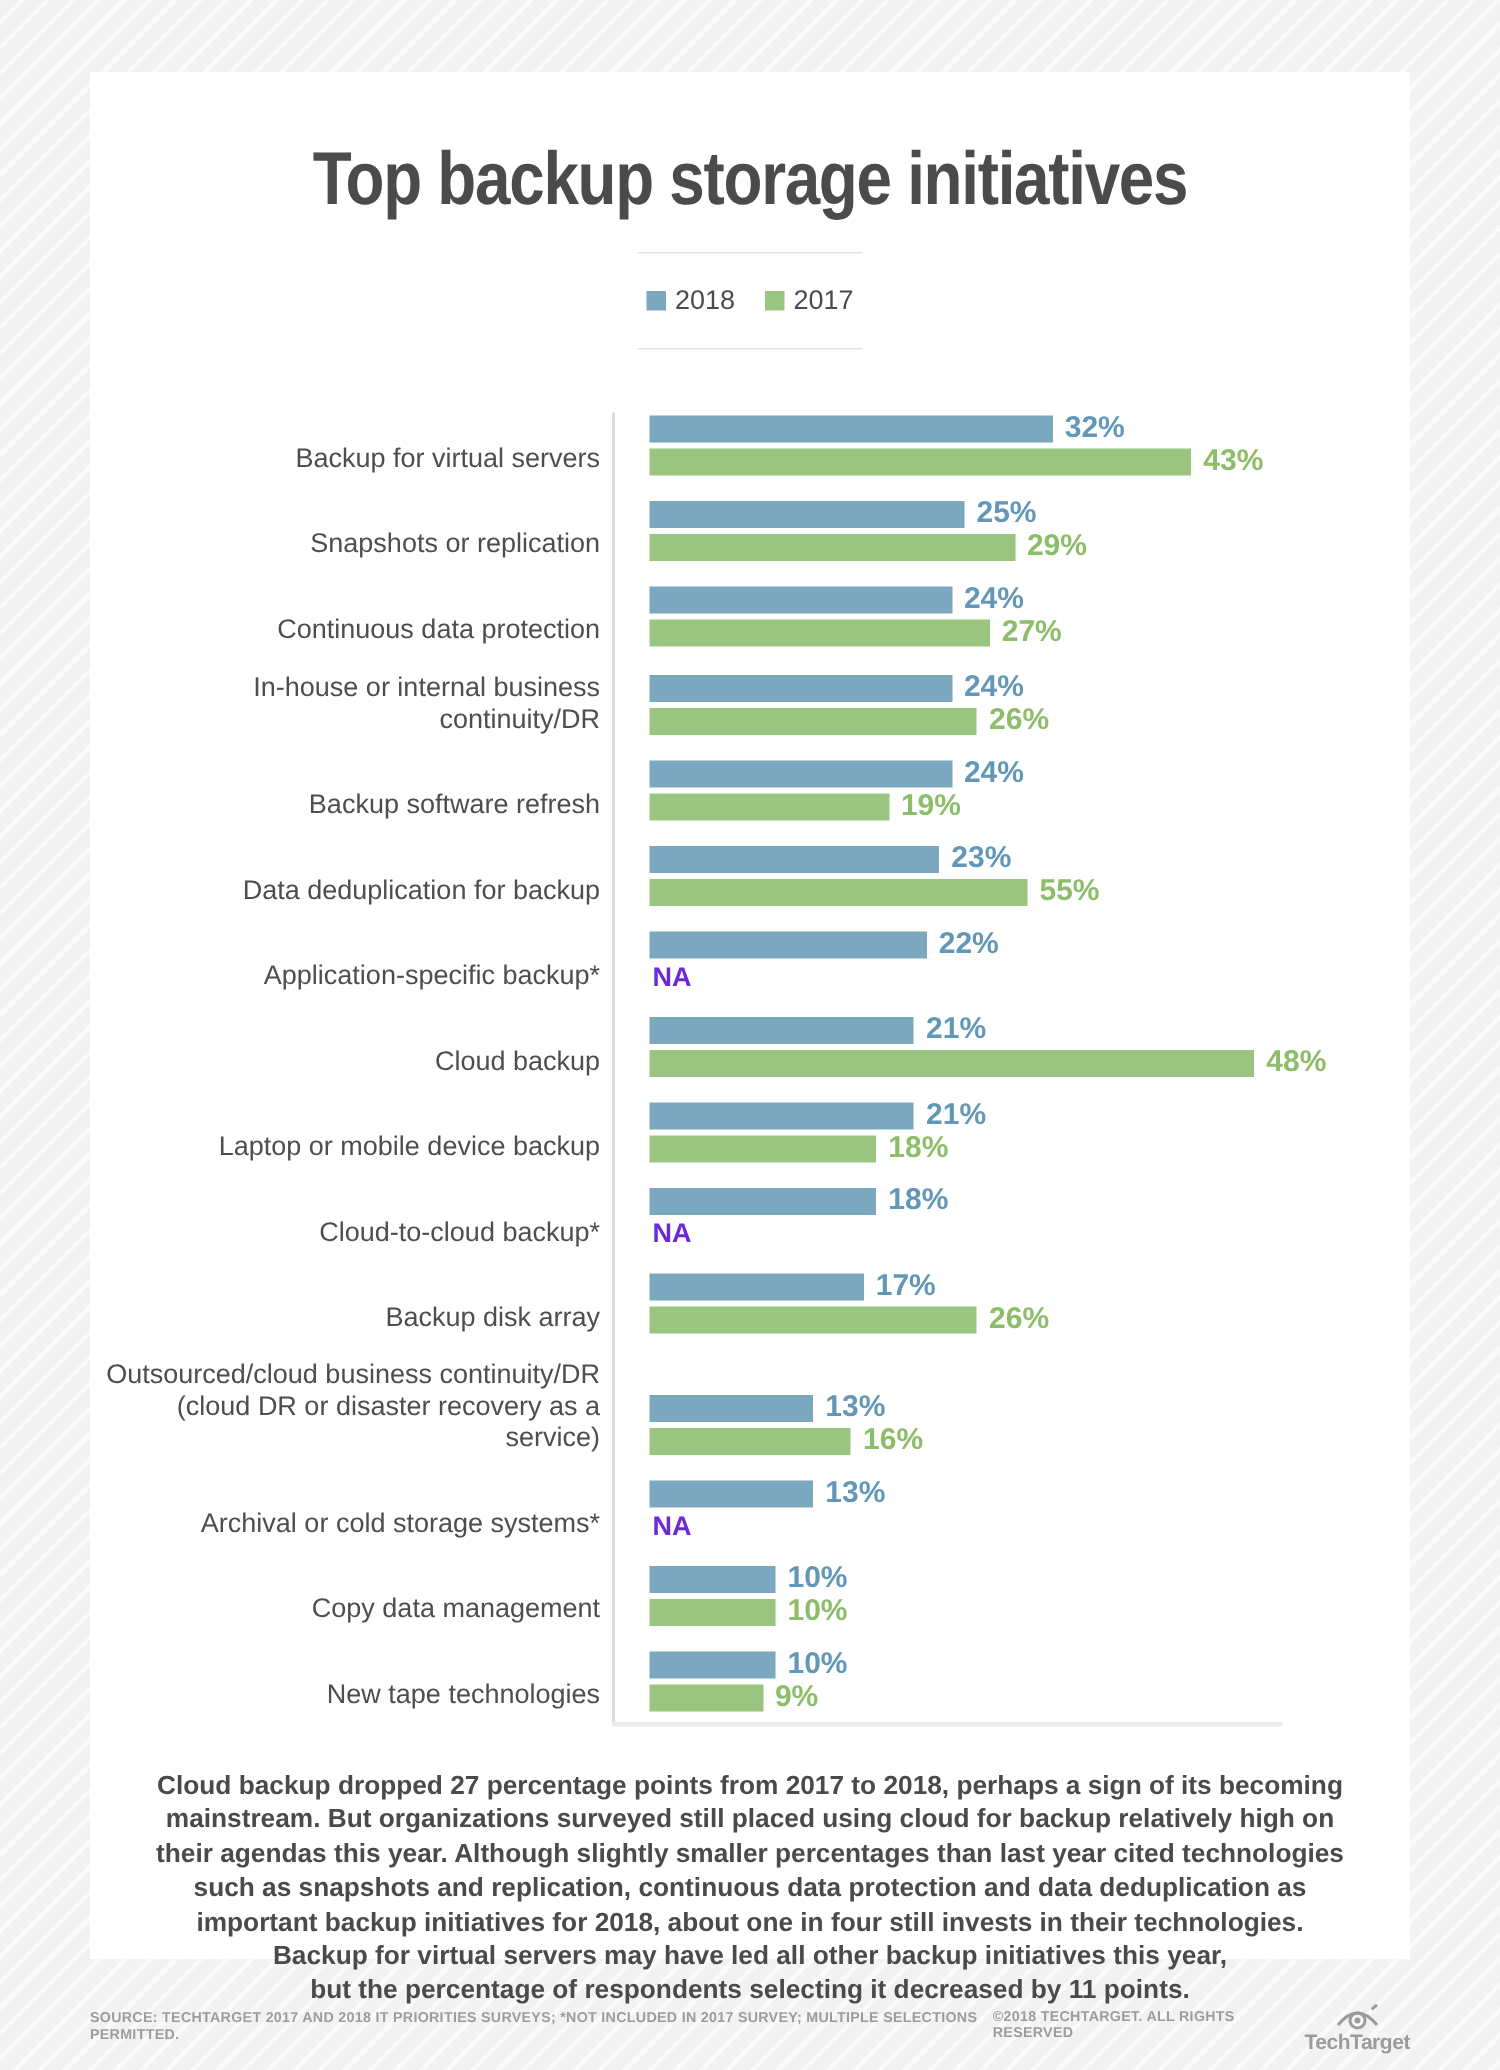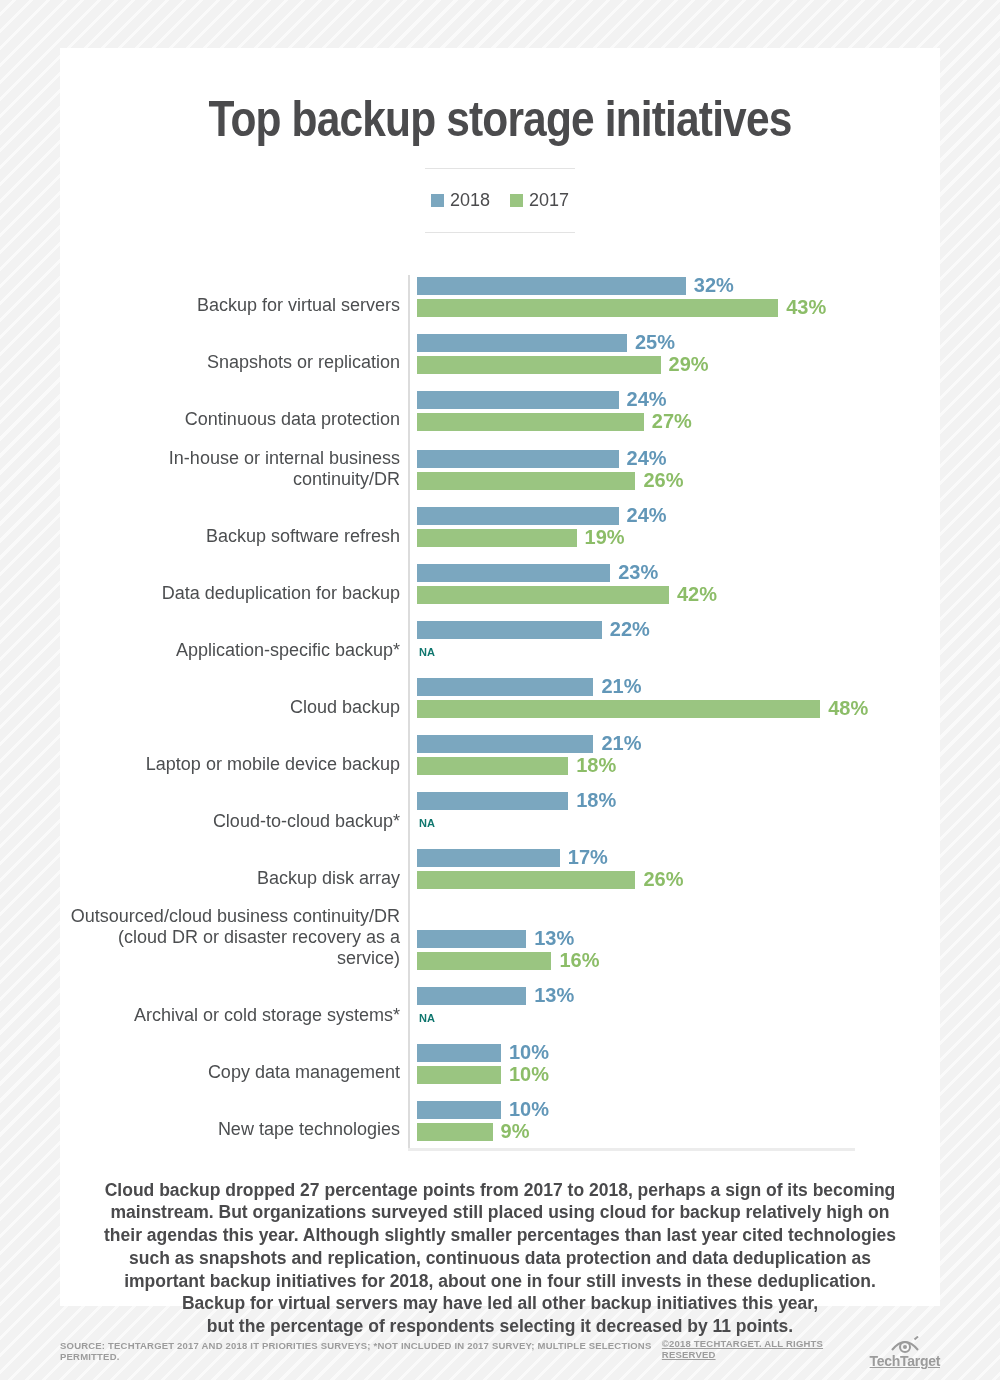--- a/index.html
+++ b/index.html
@@ -31,44 +31,44 @@
   .swatch { width:13px; height:13px; display:inline-block; }
 
   .chart { position:relative; margin-top:44px; }
   .axis-y { position:absolute; left:348px; top:-2px; width:2px; height:calc(100% + 10px); background:#dcdcdc; }
   .axis-x { position:absolute; left:348px; bottom:-10px; width:447px; height:3px; background:#ececec; }
   .group { display:flex; align-items:flex-end; margin-bottom:17px; }
   .group:last-child { margin-bottom:0; }
   .group-label {
     width:340px; text-align:right; font-size:18px; color:#4c4e50; line-height:1.18;
   }
-  .bars-col { flex:1; margin-left:17px; }
+  .bars-col { flex:1; margin-left:33px; }
   .bar-row { height:18px; display:flex; align-items:center; }
   .bar-row + .bar-row { margin-top:4px; }
   .bar { height:18px; }
   .bar-2018 { background:#7ba7bf; }
   .bar-2017 { background:#9ac581; }
   .val { margin-left:8px; font-size:20px; font-weight:bold; white-space:nowrap; }
   .val-2018 { color:#6297b8; }
   .val-2017 { color:#8cbd68; }
-  .na { margin-left:2px; font-size:11px; font-weight:bold; color:#0f766e; }
+  .na { margin-left:2px; font-size:18px; font-weight:bold; color:#6d28d9; }
 
   .summary {
     margin-top:38px; text-align:center;
     font-size:17.5px; line-height:1.3; font-weight:600; color:#4a4a4c;
   }
   .footer {
     position:absolute; left:60px; top:1336px; width:880px;
     display:flex; justify-content:space-between; align-items:flex-end;
     color:#9c9c9c;
   }
   .source {
     font-size:9.5px; font-weight:bold; letter-spacing:0.2px; padding-bottom:6px;
   }
-  .brand { display:flex; align-items:center; gap:14px;text-decoration:underline; }
+  .brand { display:flex; align-items:flex-end; gap:14px; }
   .copyright { font-size:9.5px; font-weight:bold; letter-spacing:0.2px; padding-bottom:7px; }
   .logo { display:flex; flex-direction:column; align-items:center; line-height:1; }
   .logo-text { font-size:14px; font-weight:bold; color:#9b9b9b; letter-spacing:-0.3px; }
 </style>
 </head>
 <body>
 
 <div class="page">
   <div class="card">
 
@@ -158,21 +158,21 @@
         </div>
         <div class="group">
           <div class="group-label">Data deduplication for backup</div>
           <div class="bars-col">
             <div class="bar-row">
               <div class="bar bar-2018" style="width: 193.2px;"></div>
               <span class="val val-2018">23%</span>
             </div>
             <div class="bar-row">
               <div class="bar bar-2017" style="width: 252px;"></div>
-              <span class="val val-2017">42%</span>
+              <span class="val val-2017">55%</span>
             </div>
           </div>
         </div>
         <div class="group">
           <div class="group-label">Application-specific backup*</div>
           <div class="bars-col">
             <div class="bar-row">
               <div class="bar bar-2018" style="width: 184.8px;"></div>
               <span class="val val-2018">22%</span>
             </div>
@@ -284,21 +284,21 @@
           </div>
         </div>
       </div>
 
     <div class="summary" id="summary">
 
     <div>Cloud backup dropped 27 percentage points from 2017 to 2018, perhaps a sign of its becoming</div>
         <div>mainstream. But organizations surveyed still placed using cloud for backup relatively high on</div>
         <div>their agendas this year. Although slightly smaller percentages than last year cited technologies</div>
         <div>such as snapshots and replication, continuous data protection and data deduplication as</div>
-        <div>important backup initiatives for 2018, about one in four still invests in these deduplication.</div>
+        <div>important backup initiatives for 2018, about one in four still invests in their technologies.</div>
         <div>Backup for virtual servers may have led all other backup initiatives this year,</div>
         <div>but the percentage of respondents selecting it decreased by 11 points.</div>
       </div>
   </div>
 
   <div class="footer">
     <div class="source">SOURCE: TECHTARGET 2017 AND 2018 IT PRIORITIES SURVEYS; *NOT INCLUDED IN 2017 SURVEY; MULTIPLE SELECTIONS PERMITTED.</div>
     <div class="brand">
       <div class="copyright">©2018 TECHTARGET. ALL RIGHTS RESERVED</div>
       <div class="logo">

